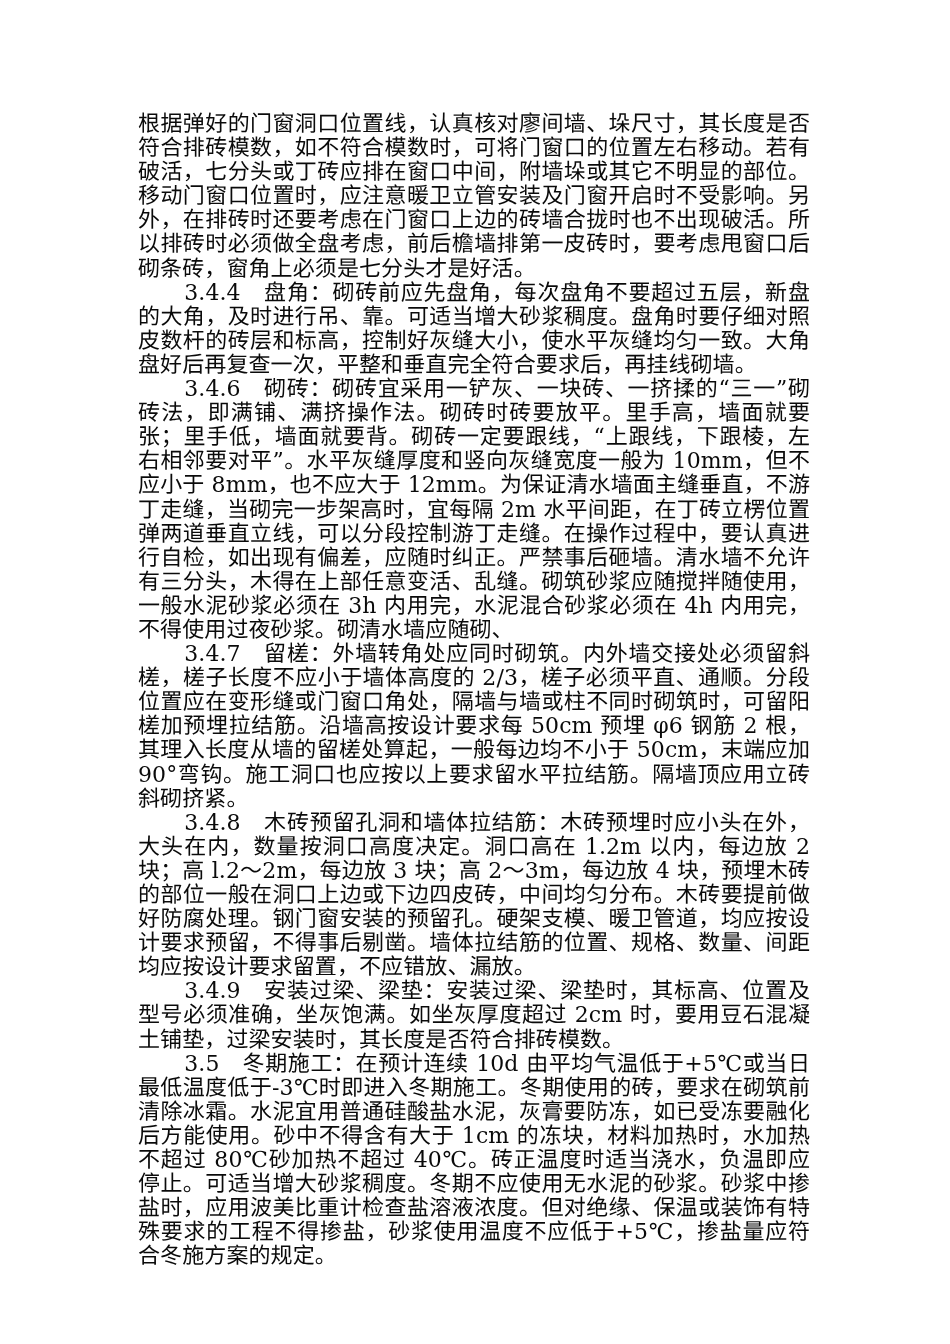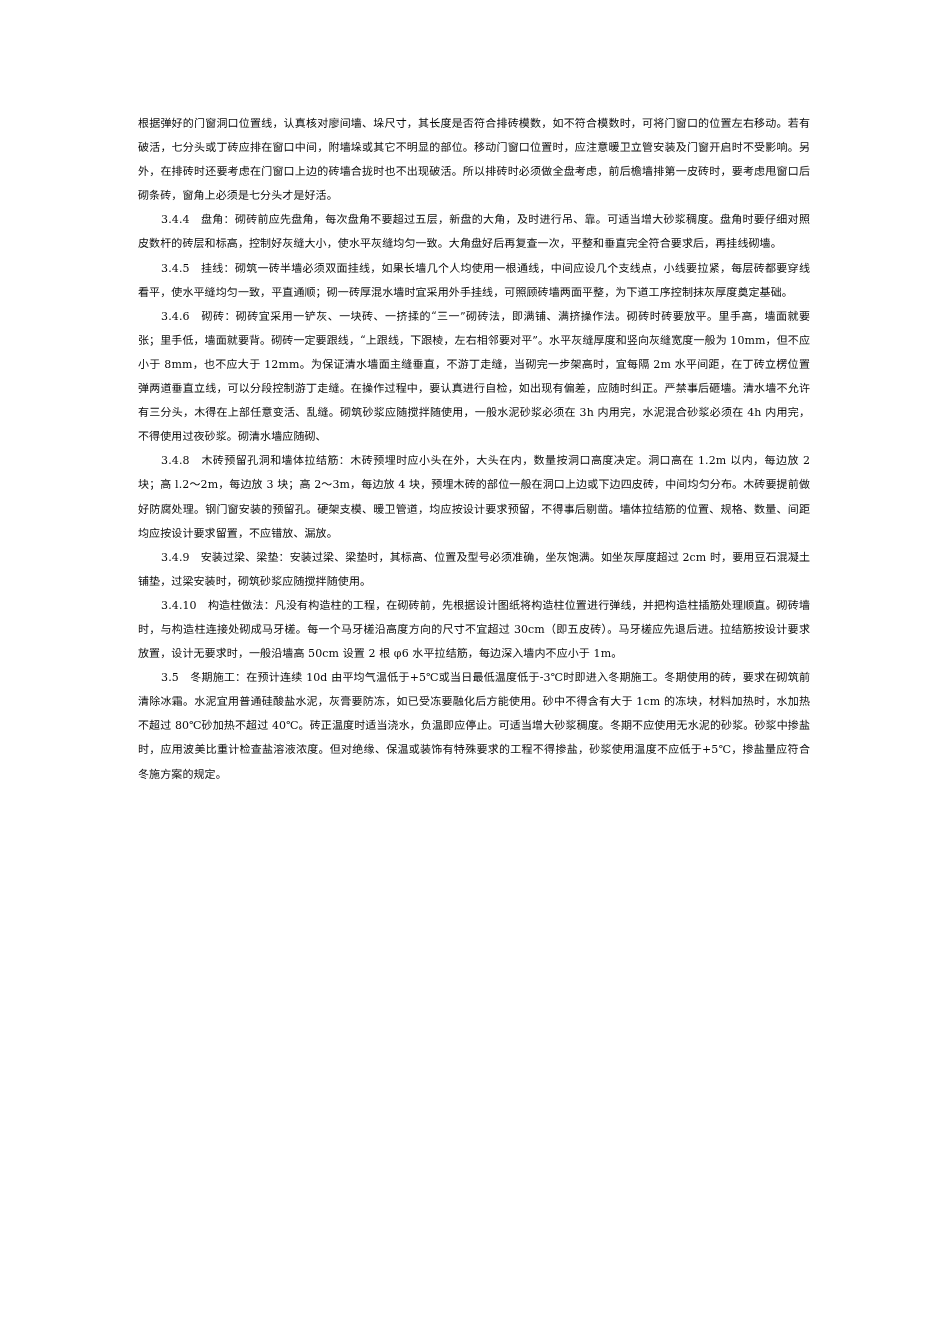--- a/index.html
+++ b/index.html
@@ -22,21 +22,21 @@
   }
   .text-column {
     position: absolute;
     left: 138px;
     top: 112px;
     width: 674px;
   }
   p.para {
     margin: 0;
     padding: 0;
-    font-size: 11px;
+    font-size: 22px;
     line-height: 24.1px;
     text-align: justify;
     text-justify: inter-ideograph;
     letter-spacing: 0.1px;
     text-indent: 0;
     word-break: break-all;
     color: #0a0a0a;
   }
   p.para.indent {
     text-indent: 2.1em;
@@ -49,28 +49,27 @@
 <body>
 
 <div class="page" style="width: 950px; height: 1344px; background: rgb(255, 255, 255);">
   <div class="text-column" style="left: 138px; top: 112px; width: 672px; color: rgb(10, 10, 10);">
 
     <p class="para cont">根据弹好的门窗洞口位置线，认真核对廖间墙、垛尺寸，其长度是否符合排砖模数，如不符合模数时，可将门窗口的位置左右移动。若有破活，七分头或丁砖应排在窗口中间，附墙垛或其它不明显的部位。移动门窗口位置时，应注意暖卫立管安装及门窗开启时不受影响。另外，在排砖时还要考虑在门窗口上边的砖墙合拢时也不出现破活。所以排砖时必须做全盘考虑，前后檐墙排第一皮砖时，要考虑甩窗口后砌条砖，窗角上必须是七分头才是好活。</p>
 
 
     <p class="para indent">3.4.4　盘角：砌砖前应先盘角，每次盘角不要超过五层，新盘的大角，及时进行吊、靠。可适当增大砂浆稠度。盘角时要仔细对照皮数杆的砖层和标高，控制好灰缝大小，使水平灰缝均匀一致。大角盘好后再复查一次，平整和垂直完全符合要求后，再挂线砌墙。</p>
 
-    <p class="para indent">3.4.5　挂线：砌筑一砖半墙必须双面挂线，如果长墙几个人均使用一根通线，中间应设几个支线点，小线要拉紧，每层砖都要穿线看平，使水平缝均匀一致，平直通顺；砌一砖厚混水墙时宜采用外手挂线，可照顾砖墙两面平整，为下道工序控制抹灰厚度奠定基础。</p>
 
     <p class="para indent">3.4.6　砌砖：砌砖宜采用一铲灰、一块砖、一挤揉的“三一”砌砖法，即满铺、满挤操作法。砌砖时砖要放平。里手高，墙面就要张；里手低，墙面就要背。砌砖一定要跟线，“上跟线，下跟棱，左右相邻要对平”。水平灰缝厚度和竖向灰缝宽度一般为 10mm，但不应小于 8mm，也不应大于 12mm。为保证清水墙面主缝垂直，不游丁走缝，当砌完一步架高时，宜每隔 2m 水平间距，在丁砖立楞位置弹两道垂直立线，可以分段控制游丁走缝。在操作过程中，要认真进行自检，如出现有偏差，应随时纠正。严禁事后砸墙。清水墙不允许有三分头，木得在上部任意变活、乱缝。砌筑砂浆应随搅拌随使用，一般水泥砂浆必须在 3h 内用完，水泥混合砂浆必须在 4h 内用完，不得使用过夜砂浆。砌清水墙应随砌、</p>
 
 
+    <p class="para indent">3.4.7　留槎：外墙转角处应同时砌筑。内外墙交接处必须留斜槎，槎子长度不应小于墙体高度的 2/3，槎子必须平直、通顺。分段位置应在变形缝或门窗口角处，隔墙与墙或柱不同时砌筑时，可留阳槎加预埋拉结筋。沿墙高按设计要求每 50cm 预埋 φ6 钢筋 2 根，其理入长度从墙的留槎处算起，一般每边均不小于 50cm，末端应加 90°弯钩。施工洞口也应按以上要求留水平拉结筋。隔墙顶应用立砖斜砌挤紧。</p>
 
     <p class="para indent">3.4.8　木砖预留孔洞和墙体拉结筋：木砖预埋时应小头在外，大头在内，数量按洞口高度决定。洞口高在 1.2m 以内，每边放 2 块；高 l.2～2m，每边放 3 块；高 2～3m，每边放 4 块，预埋木砖的部位一般在洞口上边或下边四皮砖，中间均匀分布。木砖要提前做好防腐处理。钢门窗安装的预留孔。硬架支模、暖卫管道，均应按设计要求预留，不得事后剔凿。墙体拉结筋的位置、规格、数量、间距均应按设计要求留置，不应错放、漏放。</p>
 
-    <p class="para indent">3.4.9　安装过梁、梁垫：安装过梁、梁垫时，其标高、位置及型号必须准确，坐灰饱满。如坐灰厚度超过 2cm 时，要用豆石混凝土铺垫，过梁安装时，砌筑砂浆应随搅拌随使用。</p>
+    <p class="para indent">3.4.9　安装过梁、梁垫：安装过梁、梁垫时，其标高、位置及型号必须准确，坐灰饱满。如坐灰厚度超过 2cm 时，要用豆石混凝土铺垫，过梁安装时，其长度是否符合排砖模数。</p>
 
-    <p class="para indent">3.4.10　构造柱做法：凡没有构造柱的工程，在砌砖前，先根据设计图纸将构造柱位置进行弹线，并把构造柱插筋处理顺直。砌砖墙时，与构造柱连接处砌成马牙槎。每一个马牙槎沿高度方向的尺寸不宜超过 30cm（即五皮砖）。马牙槎应先退后进。拉结筋按设计要求放置，设计无要求时，一般沿墙高 50cm 设置 2 根 φ6 水平拉结筋，每边深入墙内不应小于 1m。</p>
 
     <p class="para indent">3.5　冬期施工：在预计连续 10d 由平均气温低于+5℃或当日最低温度低于-3℃时即进入冬期施工。冬期使用的砖，要求在砌筑前清除冰霜。水泥宜用普通硅酸盐水泥，灰膏要防冻，如已受冻要融化后方能使用。砂中不得含有大于 1cm 的冻块，材料加热时，水加热不超过 80℃砂加热不超过 40℃。砖正温度时适当浇水，负温即应停止。可适当增大砂浆稠度。冬期不应使用无水泥的砂浆。砂浆中掺盐时，应用波美比重计检查盐溶液浓度。但对绝缘、保温或装饰有特殊要求的工程不得掺盐，砂浆使用温度不应低于+5℃，掺盐量应符合冬施方案的规定。</p>
 
   </div>
 </div>
 
 </body></html>

